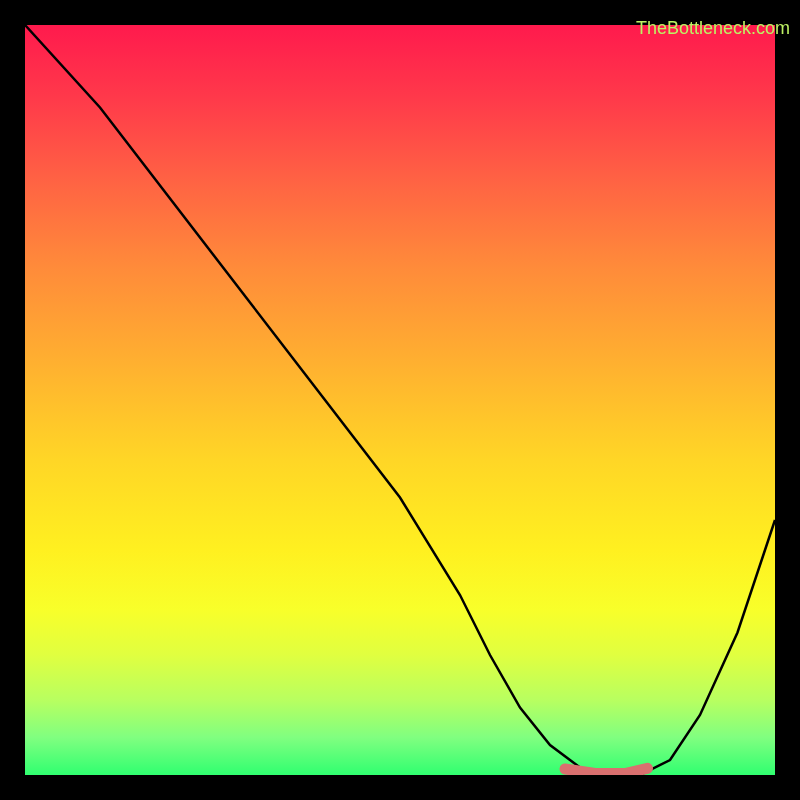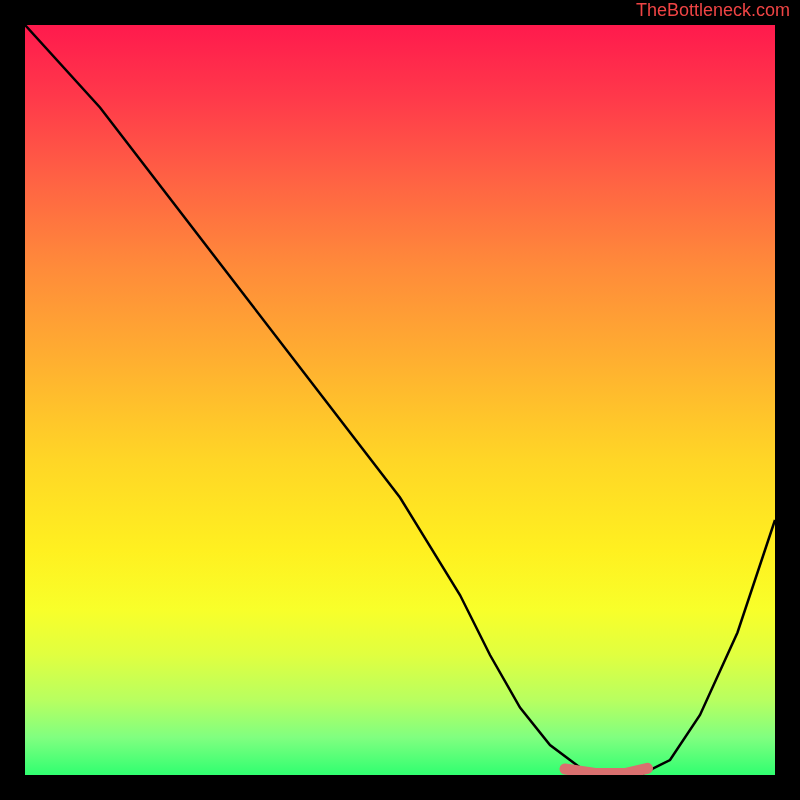--- a/index.html
+++ b/index.html
@@ -7,23 +7,23 @@
     padding: 0;
     width: 800px;
     height: 800px;
     background: #000;
     font-family: Arial, sans-serif;
     position: relative;
     overflow: hidden;
   }
   .watermark {
     position: absolute;
-    top: 0;
+    top: 18px;
     right: 10px;
-    color: #ef4444;
+    color: #bef264;
     font-size: 18px;
     z-index: 10;
   }
   .plot-area {
     position: absolute;
     left: 25px;
     top: 25px;
     width: 750px;
     height: 750px;
     background: linear-gradient(to bottom,

